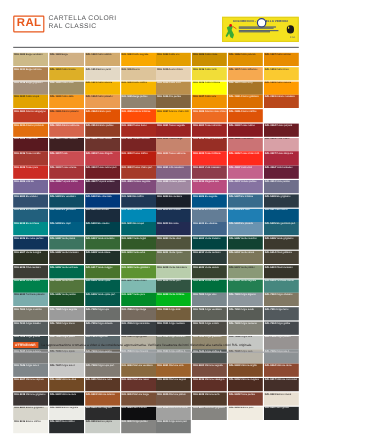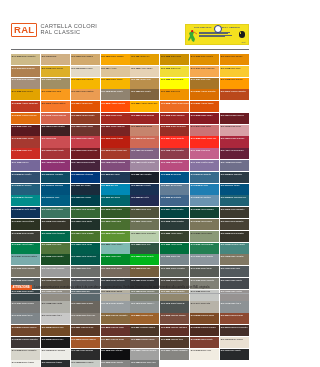--- a/index.html
+++ b/index.html
@@ -2,21 +2,21 @@
 <html><head>
 <meta charset="utf-8">
 <style>
   html,body{margin:0;padding:0;}
   body{
     width:260px;height:367px;
     background:#ffffff;
     font-family:"Liberation Sans",sans-serif;
     overflow:hidden;
   }
-  .page{position:relative;width:260px;height:297px;box-sizing:border-box;padding:14px 11px;}
+  .page{position:relative;width:260px;height:297px;box-sizing:border-box;padding:4px 11px;}
 
   
   .header{display:flex;align-items:flex-start;padding-top:9px;height:22px;}
   .ral-logo{
     border:1.1px solid #e8581c;
     color:#e8581c;
     font-weight:bold;
     font-size:9.5px;
     letter-spacing:0.3px;
     line-height:10px;

